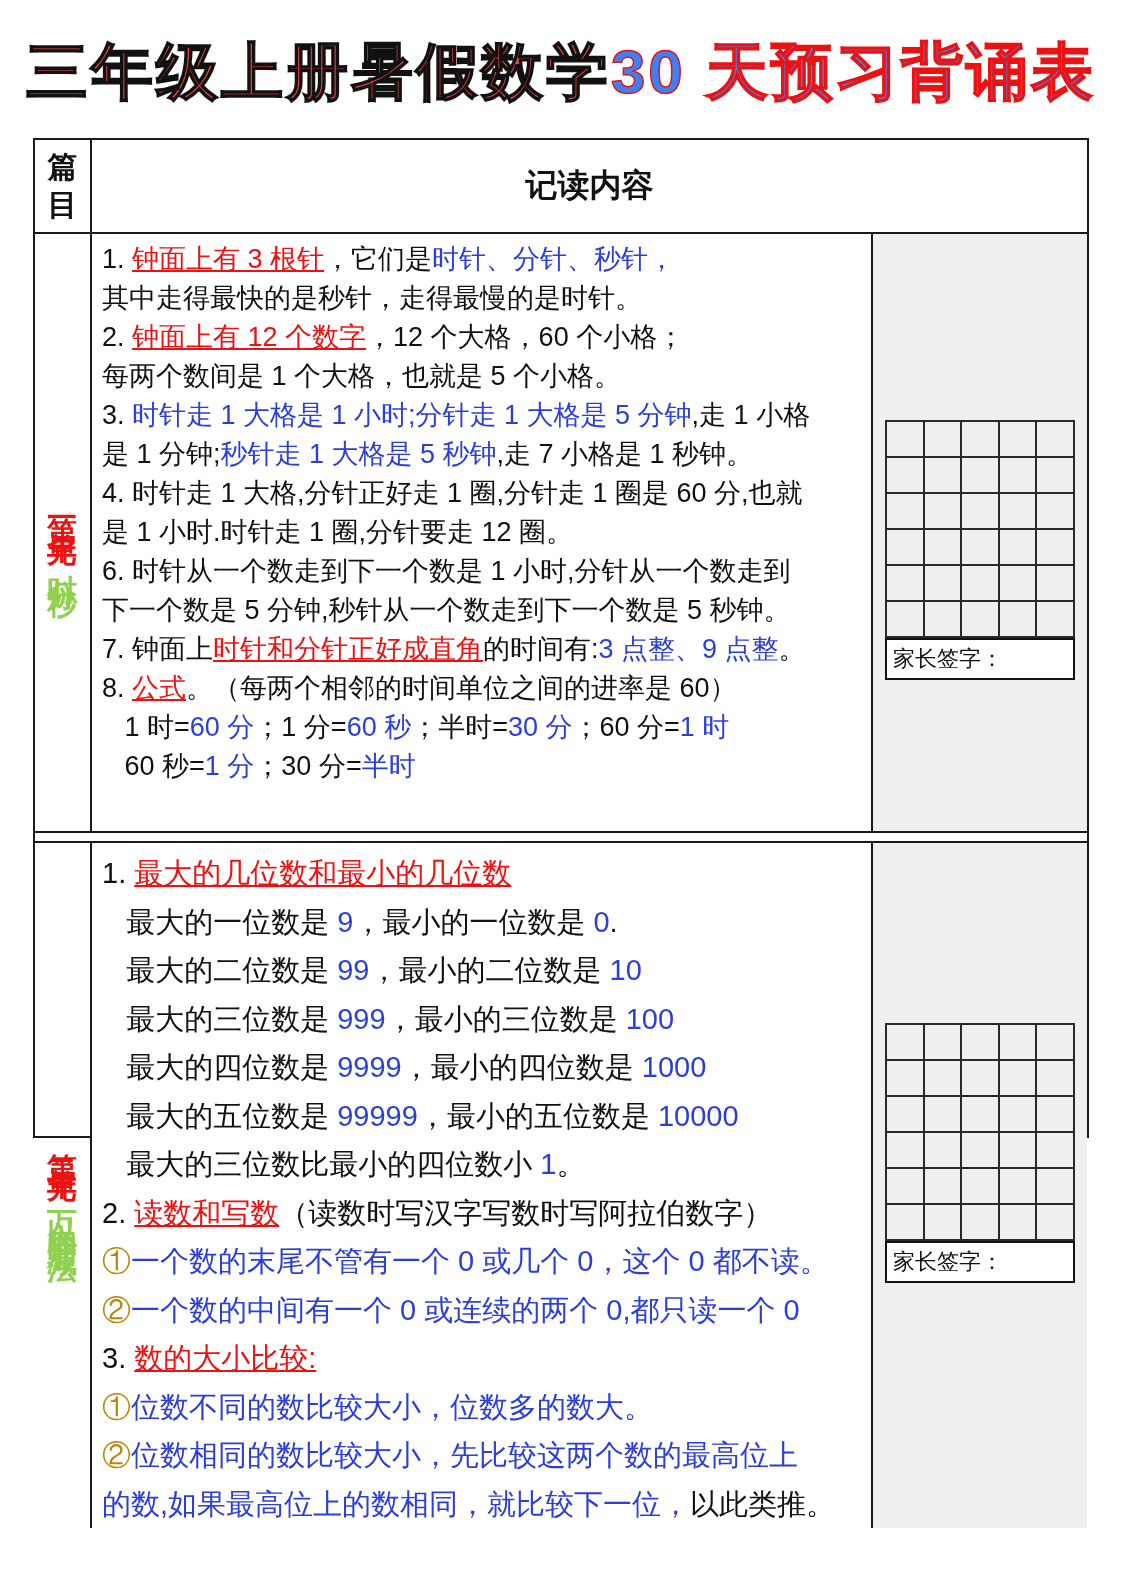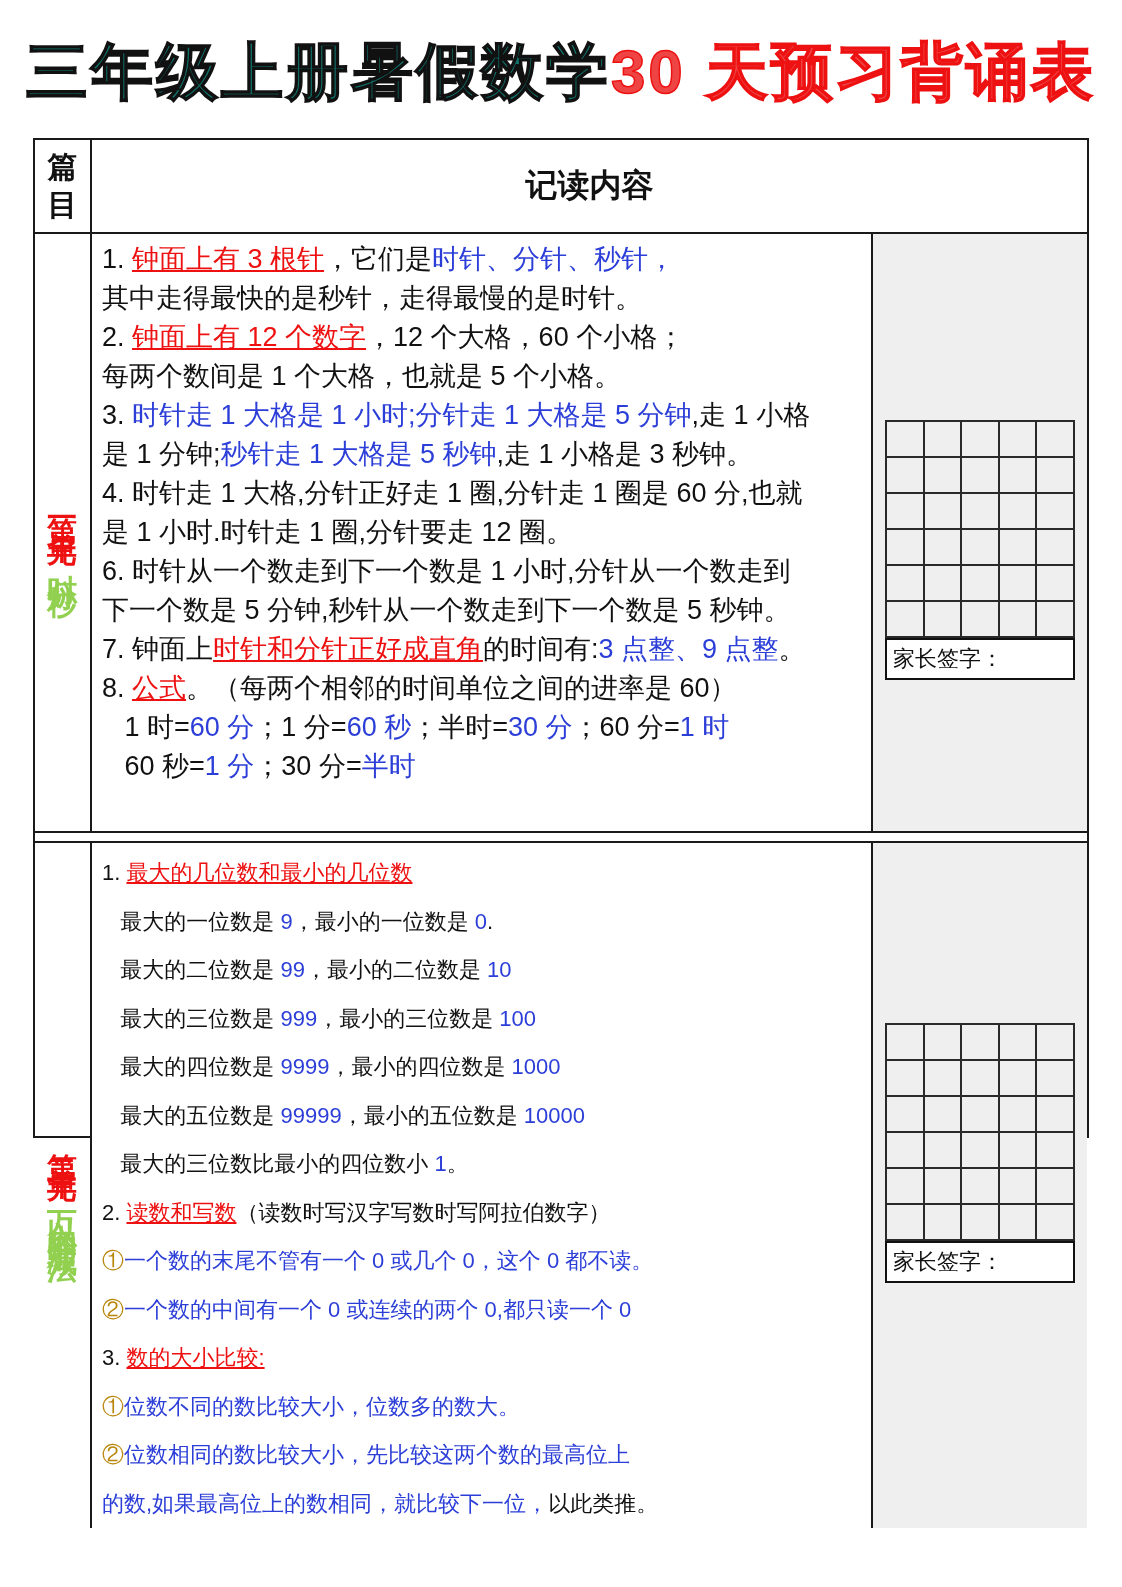--- a/index.html
+++ b/index.html
@@ -11,22 +11,22 @@
     overflow: hidden;
   }
   .title {
     position: absolute; top: 30px; left: 0; width: 1122px;
     text-align: center;
     font-size: 62px; font-weight: 900;
     letter-spacing: 3px;
     white-space: nowrap;
     -webkit-text-stroke: 1.5px currentColor;
   }
-  .t-black { color: #0f766e; -webkit-text-stroke: 1.5px #111111; }
-  .t-red   { color: #ef4444; -webkit-text-stroke: 1.5px #ee1111; margin-left: 0; text-align: right; }
+  .t-black { color: #ef4444; -webkit-text-stroke: 1.5px #111111; }
+  .t-red   { color: #3b82f6; -webkit-text-stroke: 1.5px #ee1111; margin-left: 0; text-align: right; }
 
   .rtable {
     position: absolute; left: 33px; top: 138px;
     width: 1056px; height: 1000px;
     border: 2px solid #1a1a1a;
     display: flex; flex-direction: column;
     background: #ffffff;
   }
   .trow { display: flex; flex-direction: row; width: 100%; }
   .cell { position: relative; }
@@ -73,21 +73,21 @@
     font-weight: bold; font-size: 30px; letter-spacing: 7px;
     line-height: 55px;
   }
   .unit-title { color: #ee1111; }
   .unit-subtitle { color: #92d050; }
 
   
   .content-cell { background: #ffffff; }
   .lines { padding: 6px 6px 0 10px; color: #111; }
   .lines-r0 { font-size: 27px; line-height: 39px; }
-  .lines-r1 { font-size: 22px; line-height: 48.5px; }
+  .lines-r1 { font-size: 29px; line-height: 48.5px; }
   .line { white-space: nowrap; }
   .c-k { color: #111111; }
   .c-r { color: #ee1111; text-decoration: underline; }
   .c-b { color: #2c3ed8; }
   .c-g { color: #b8860b; }
 
   
   .check-cell { background: #efefef; display: flex; flex-direction: column; align-items: center; }
   .check-grid {
     width: 190px;
@@ -130,21 +130,21 @@
       <div class="unit-title">第一单元</div>
       <div class="unit-subtitle">时分秒</div>
     </div>
     <div class="cell c2 content-cell">
       <div class="lines lines-r0">
           <div class="line"><span class="c-k">1. </span><span class="c-r">钟面上有 3 根针</span><span class="c-k">，它们是</span><span class="c-b">时针、分针、秒针，</span></div>
           <div class="line"><span class="c-k">其中走得最快的是秒针，走得最慢的是时针。</span></div>
           <div class="line"><span class="c-k">2. </span><span class="c-r">钟面上有 12 个数字</span><span class="c-k">，12 个大格，60 个小格；</span></div>
           <div class="line"><span class="c-k">每两个数间是 1 个大格，也就是 5 个小格。</span></div>
           <div class="line"><span class="c-k">3. </span><span class="c-b">时针走 1 大格是 1 小时;分针走 1 大格是 5 分钟</span><span class="c-k">,走 1 小格</span></div>
-          <div class="line"><span class="c-k">是 1 分钟;</span><span class="c-b">秒针走 1 大格是 5 秒钟</span><span class="c-k">,走 1 小格是 3 秒钟。</span></div>
+          <div class="line"><span class="c-k">是 1 分钟;</span><span class="c-b">秒针走 1 大格是 5 秒钟</span><span class="c-k">,走 7 小格是 1 秒钟。</span></div>
           <div class="line"><span class="c-k">4. 时针走 1 大格,分针正好走 1 圈,分针走 1 圈是 60 分,也就</span></div>
           <div class="line"><span class="c-k">是 1 小时.时针走 1 圈,分针要走 12 圈。</span></div>
           <div class="line"><span class="c-k">6. 时针从一个数走到下一个数是 1 小时,分针从一个数走到</span></div>
           <div class="line"><span class="c-k">下一个数是 5 分钟,秒针从一个数走到下一个数是 5 秒钟。</span></div>
           <div class="line"><span class="c-k">7. 钟面上</span><span class="c-r">时针和分针正好成直角</span><span class="c-k">的时间有:</span><span class="c-b">3 点整、9 点整</span><span class="c-k">。</span></div>
           <div class="line"><span class="c-k">8. </span><span class="c-r">公式</span><span class="c-k">。（每两个相邻的时间单位之间的进率是 60）</span></div>
           <div class="line"><span class="c-k">&nbsp;&nbsp;&nbsp;1 时=</span><span class="c-b">60 分</span><span class="c-k">；1 分=</span><span class="c-b">60 秒</span><span class="c-k">；半时=</span><span class="c-b">30 分</span><span class="c-k">；60 分=</span><span class="c-b">1 时</span></div>
           <div class="line"><span class="c-k">&nbsp;&nbsp;&nbsp;60 秒=</span><span class="c-b">1 分</span><span class="c-k">；30 分=</span><span class="c-b">半时</span></div>
         </div>
     </div>

